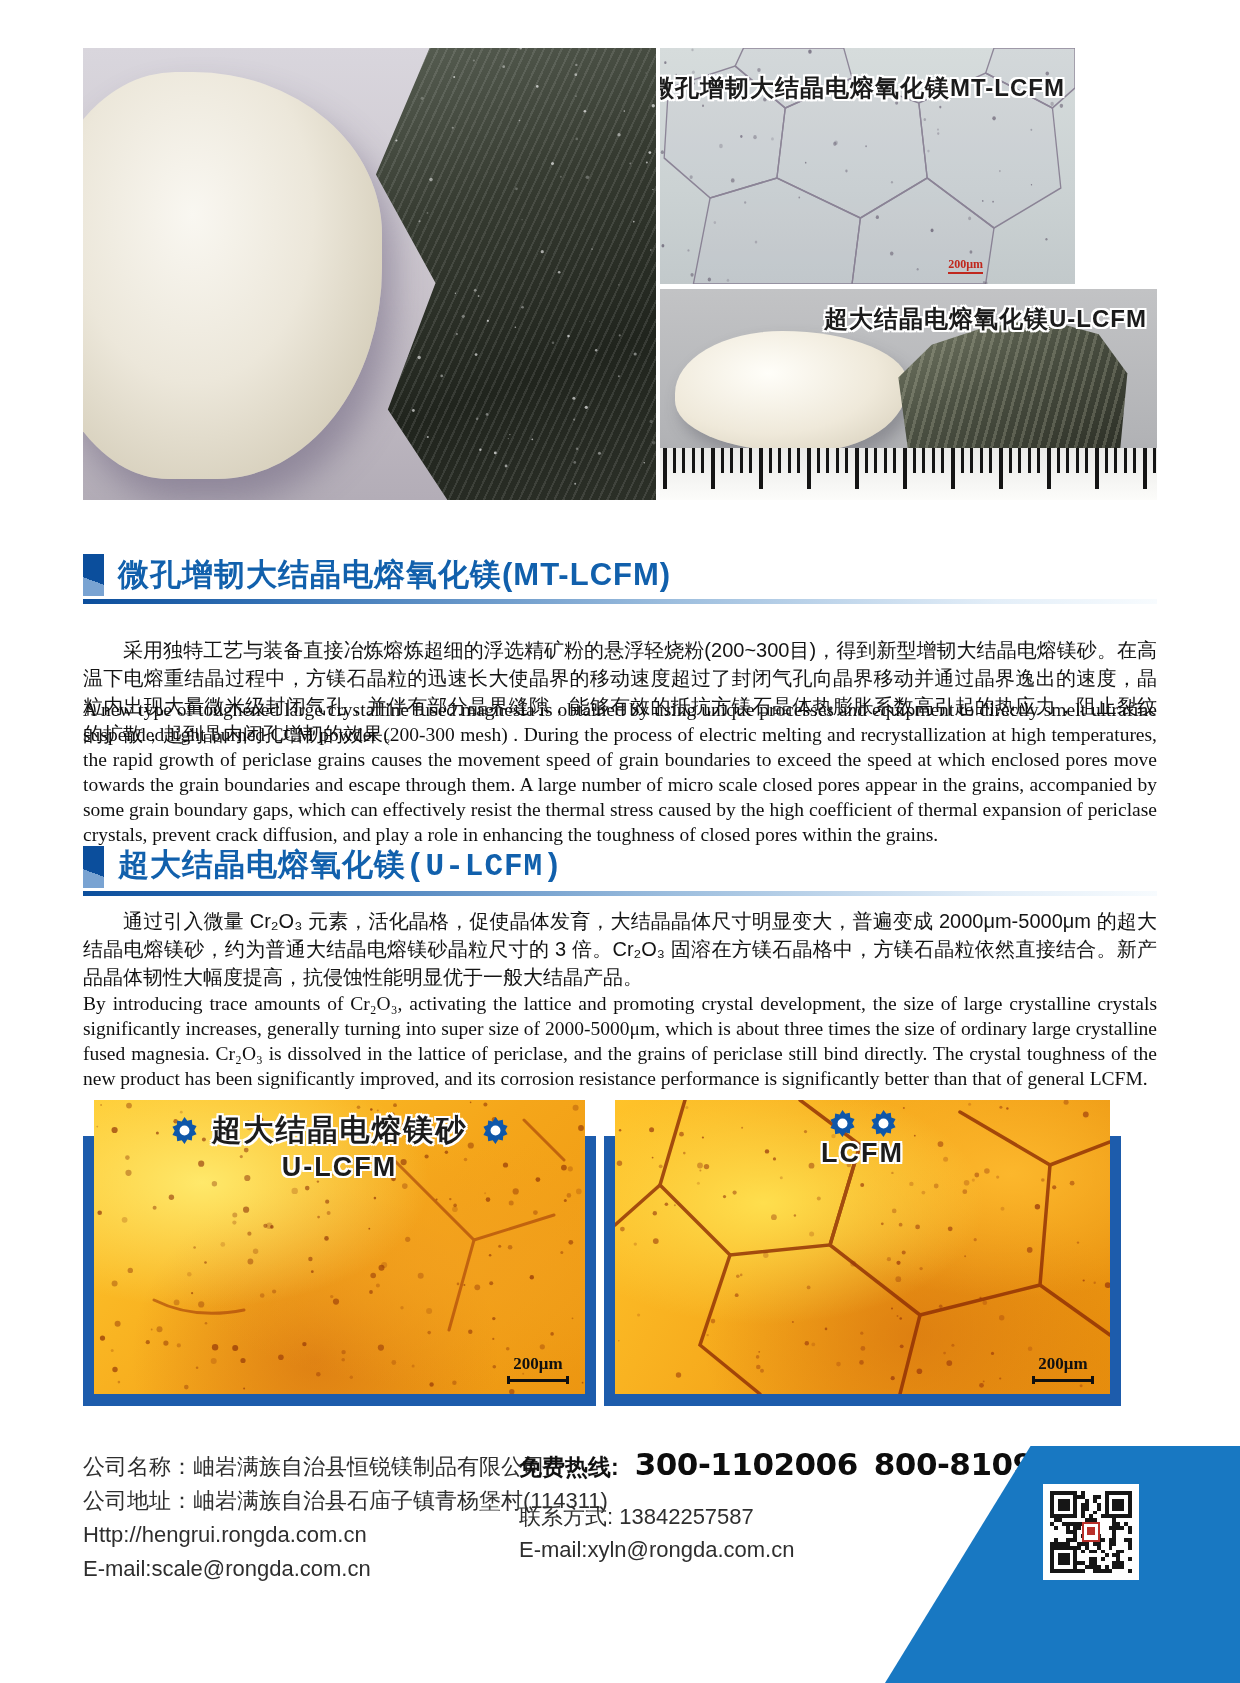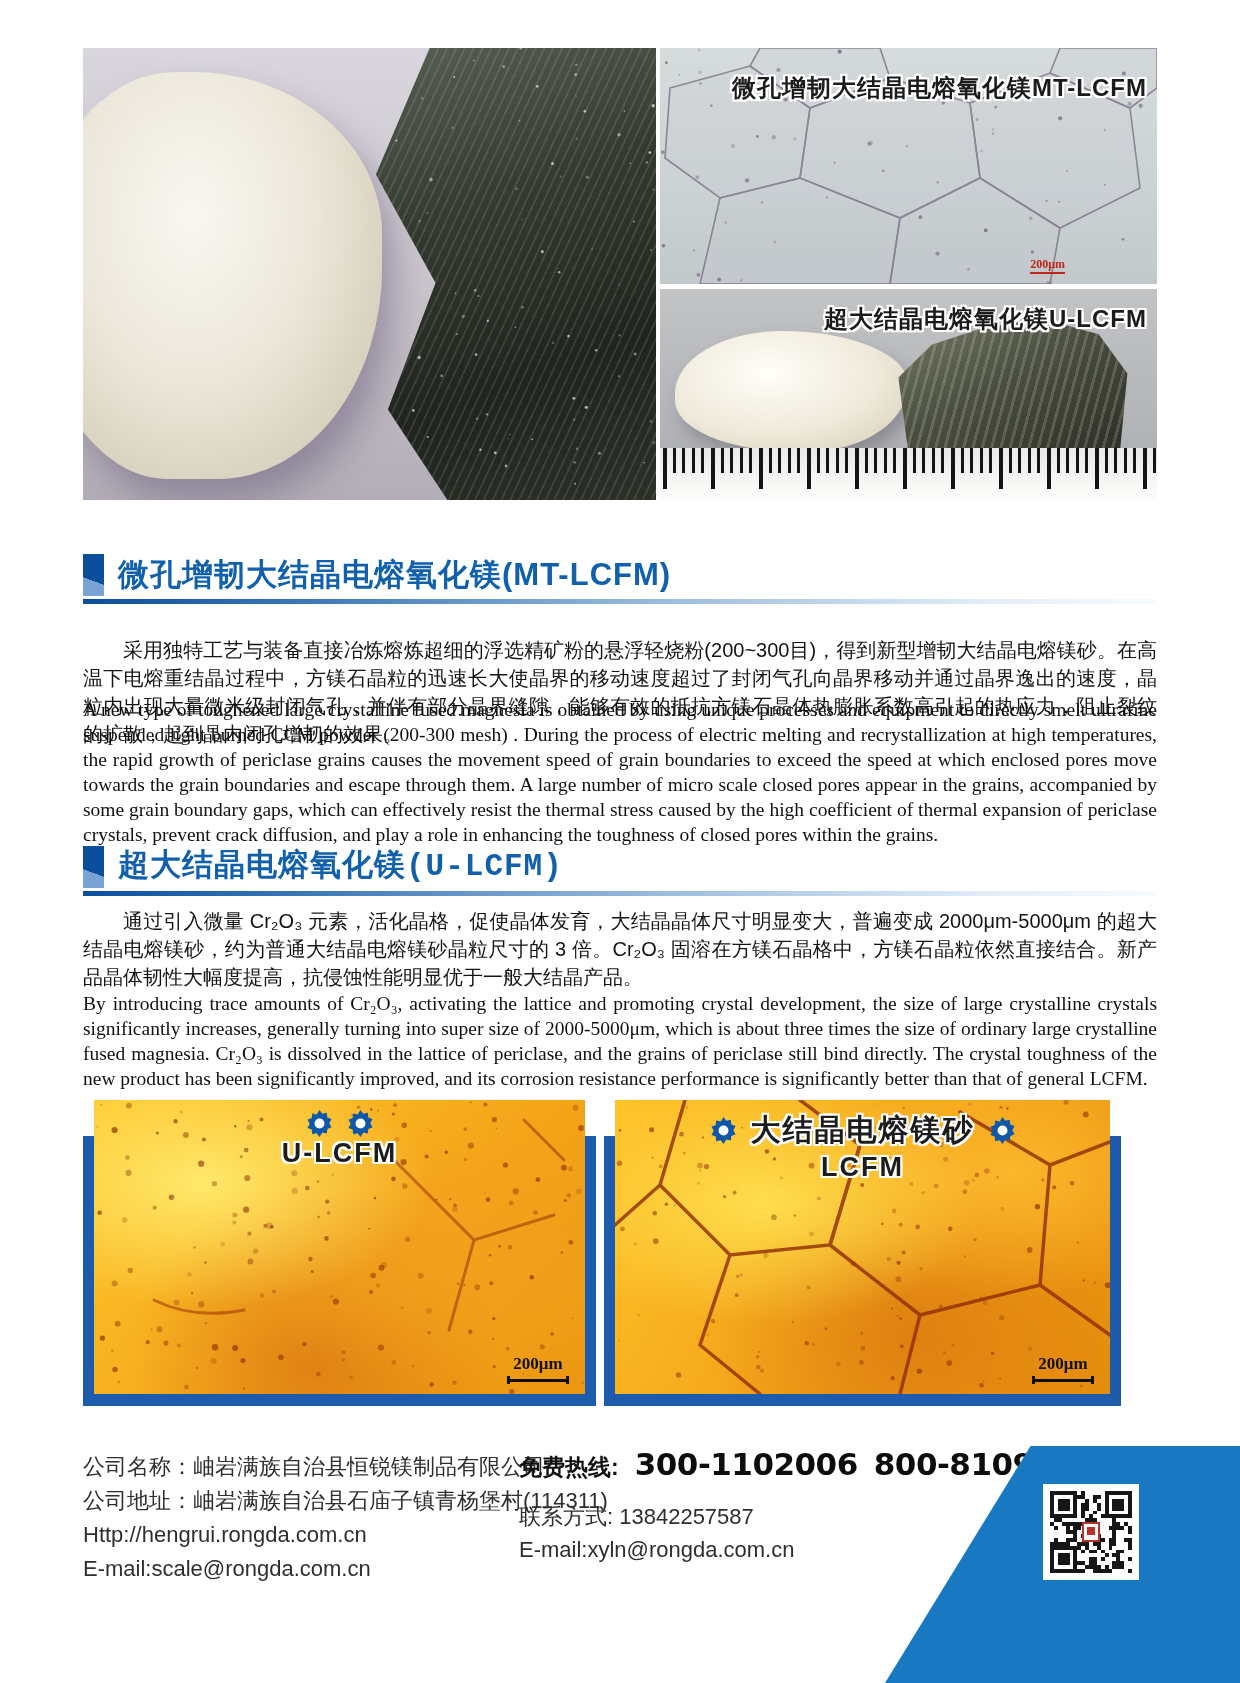--- a/index.html
+++ b/index.html
@@ -14,21 +14,21 @@
       border-radius:40% 55% 48% 38%/45% 40% 52% 48%;
       background:radial-gradient(at 45% 35%,#f9f7f1 0%,#ece7da 45%,#d8d1be 75%,#c3bba8 100%);
       box-shadow:12px 22px 34px rgba(95,85,115,.45);}
   .rock-dark{position:absolute;right:0;top:0;width:52%;height:100%;
       clip-path:polygon(24% 0,100% 0,100% 100%,30% 100%,10% 80%,26% 52%,6% 28%);
       background:
         repeating-linear-gradient(115deg,rgba(255,255,255,.10) 0 2px,rgba(0,0,0,0) 2px 8px),
         linear-gradient(160deg,#596054 0%,#363b31 35%,#20241d 70%,#2c3028 100%);}
   .sparkles{position:absolute;inset:0;width:100%;height:100%;}
 
-  .photo-r1{left:660px;top:48px;width:497px;height:236px;
+  .photo-r1{left:660px;top:48px;width:415px;height:236px;
       background:linear-gradient(180deg,#d6dcdc 0%,#cbd2d3 60%,#c2c9cb 100%);}
   .photo-r2{left:660px;top:289px;width:497px;height:211px;
       background:linear-gradient(180deg,#c2c3c5 0%,#b2b3b6 70%,#a7a8ab 100%);}
   .grains{position:absolute;inset:0;width:100%;height:100%;}
 
   .photo-caption{position:absolute;right:10px;color:#1b1b1b;font-weight:700;font-size:24px;
       letter-spacing:1px;white-space:nowrap;
       text-shadow:-2px -2px 0 #fff,2px -2px 0 #fff,-2px 2px 0 #fff,2px 2px 0 #fff,0 2px 0 #fff,0 -2px 0 #fff,2px 0 0 #fff,-2px 0 0 #fff;}
   .cap-r1{top:24px;}
   .cap-r2{top:14px;}
@@ -493,20 +493,21 @@
           <circle cx="18.2" cy="250.6" r="1.5" fill="#8a2c05" opacity="0.25"></circle>
           <circle cx="203.1" cy="57.9" r="0.8" fill="#8a2c05" opacity="0.52"></circle>
           <circle cx="107.2" cy="63.7" r="3.1" fill="#8a2c05" opacity="0.60"></circle>
         </svg>
       <div class="mlabel">
         <div class="mlabel-row">
           <svg class="gear" viewBox="0 0 24 24">
             <path d="M12 0l2.5 3.4 4-.9.4 4.1 3.8 1.5-2 3.6 2 3.6-3.8 1.5-.4 4.1-4-.9L12 24l-2.5-3.4-4 .9-.4-4.1-3.8-1.5 2-3.6-2-3.6 3.8-1.5.4-4.1 4 .9z" fill="#0f57a9"></path>
             <circle cx="12" cy="12" r="4.4" fill="#fff"></circle>
           </svg>
+          <span>超大结晶电熔镁砂</span>
           <svg class="gear" viewBox="0 0 24 24">
             <path d="M12 0l2.5 3.4 4-.9.4 4.1 3.8 1.5-2 3.6 2 3.6-3.8 1.5-.4 4.1-4-.9L12 24l-2.5-3.4-4 .9-.4-4.1-3.8-1.5 2-3.6-2-3.6 3.8-1.5.4-4.1 4 .9z" fill="#0f57a9"></path>
             <circle cx="12" cy="12" r="4.4" fill="#fff"></circle>
           </svg>
         </div>
         <div class="mlabel-sub">U-LCFM</div>
       </div>
       <div class="mscale">
         <span>200μm</span>
         <i class="bar"></i>
@@ -647,21 +648,20 @@
           <circle cx="354.6" cy="4.2" r="1.5" fill="#93300a" opacity="0.24"></circle>
           <circle cx="66.5" cy="34.2" r="2.4" fill="#93300a" opacity="0.55"></circle>
           <circle cx="87.9" cy="37.5" r="1.1" fill="#93300a" opacity="0.65"></circle>
         </svg>
       <div class="mlabel">
         <div class="mlabel-row">
           <svg class="gear" viewBox="0 0 24 24">
             <path d="M12 0l2.5 3.4 4-.9.4 4.1 3.8 1.5-2 3.6 2 3.6-3.8 1.5-.4 4.1-4-.9L12 24l-2.5-3.4-4 .9-.4-4.1-3.8-1.5 2-3.6-2-3.6 3.8-1.5.4-4.1 4 .9z" fill="#0f57a9"></path>
             <circle cx="12" cy="12" r="4.4" fill="#fff"></circle>
           </svg>
-          <span>大结晶电熔镁砂</span>
           <svg class="gear" viewBox="0 0 24 24">
             <path d="M12 0l2.5 3.4 4-.9.4 4.1 3.8 1.5-2 3.6 2 3.6-3.8 1.5-.4 4.1-4-.9L12 24l-2.5-3.4-4 .9-.4-4.1-3.8-1.5 2-3.6-2-3.6 3.8-1.5.4-4.1 4 .9z" fill="#0f57a9"></path>
             <circle cx="12" cy="12" r="4.4" fill="#fff"></circle>
           </svg>
         </div>
         <div class="mlabel-sub">LCFM</div>
       </div>
       <div class="mscale">
         <span>200μm</span>
         <i class="bar"></i>

